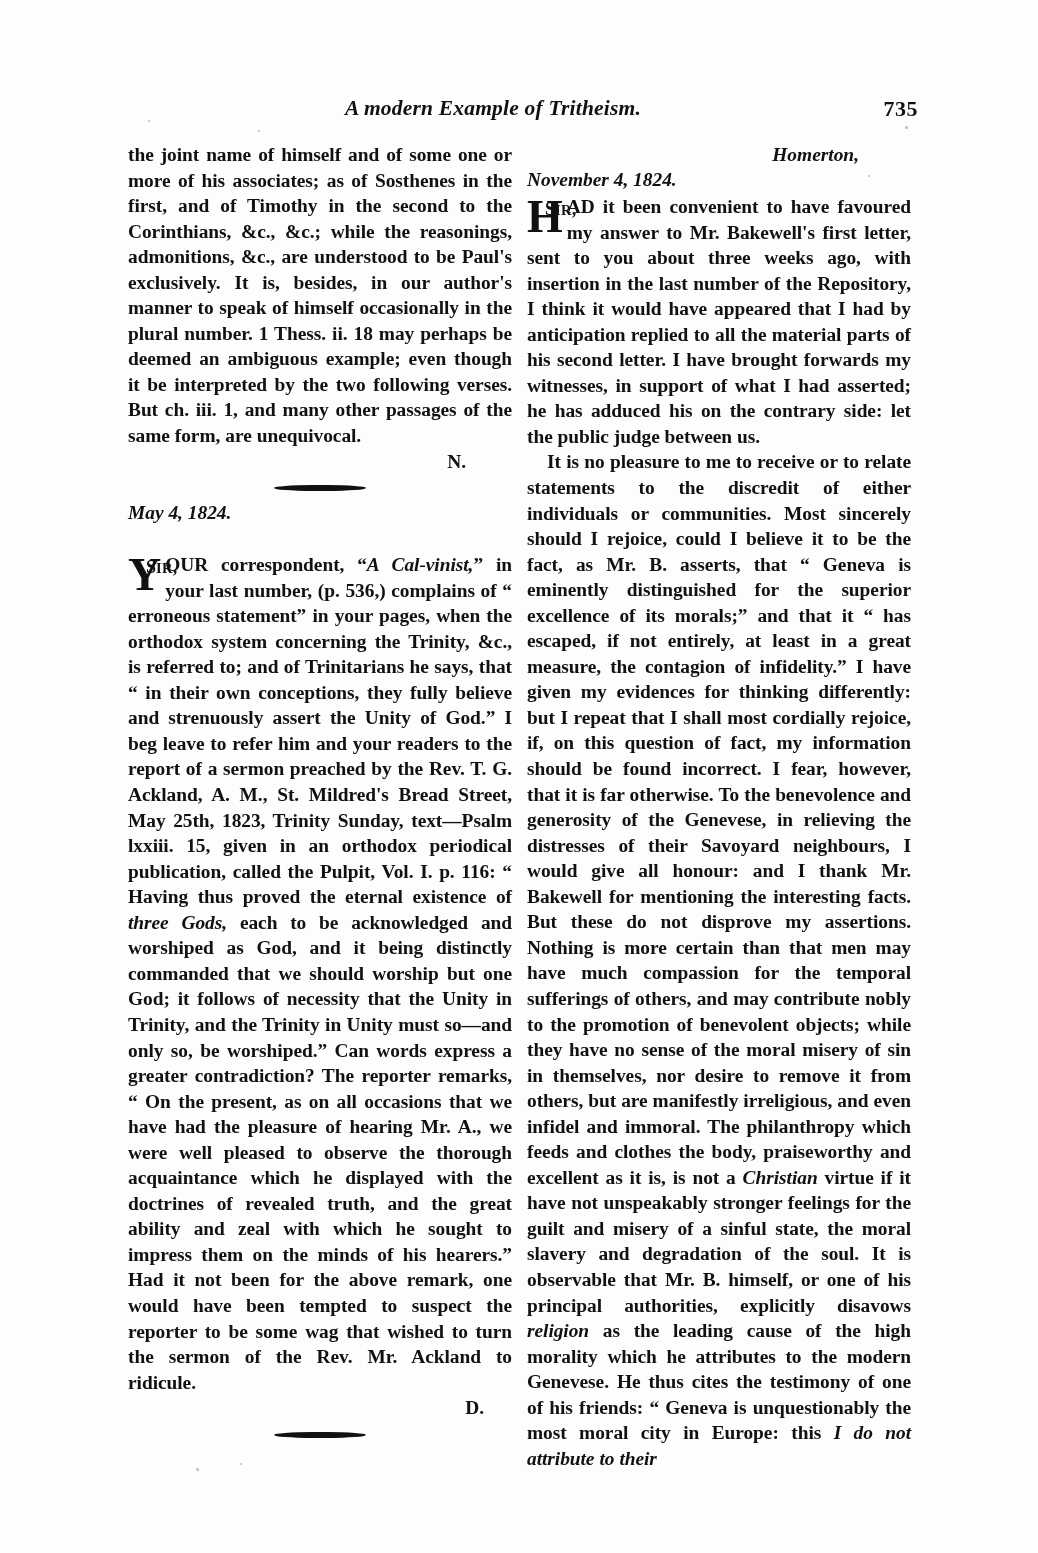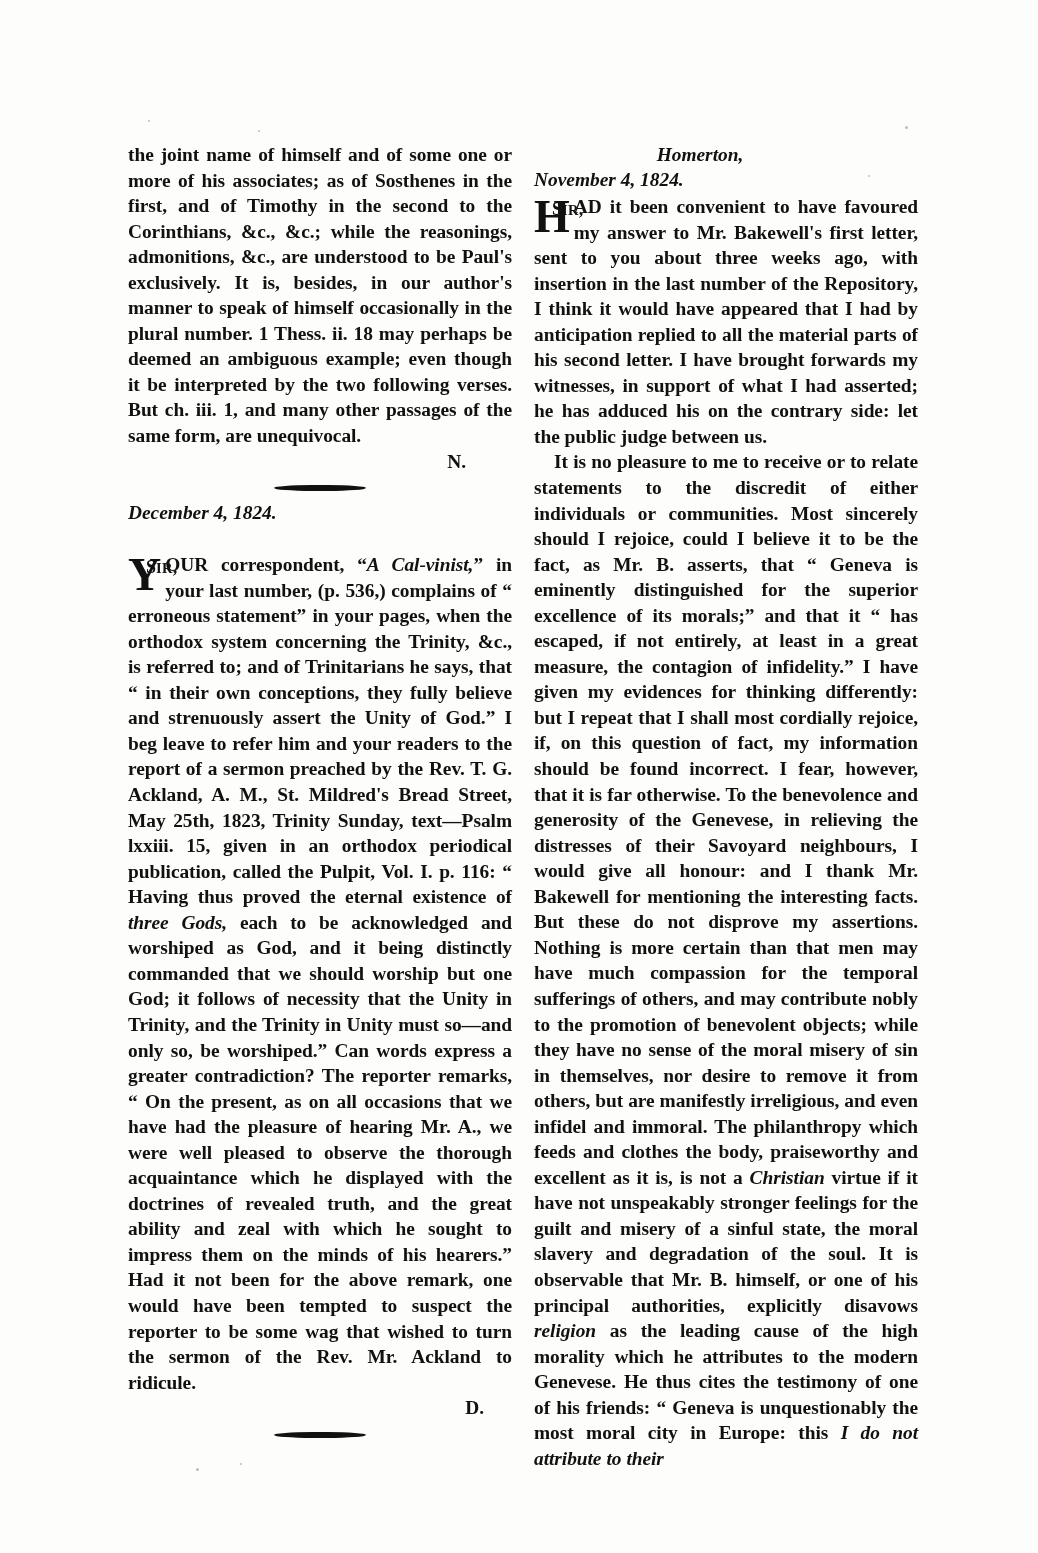--- a/index.html
+++ b/index.html
@@ -50,21 +50,21 @@
   }
 
   
   .columns {
     position: absolute;
     top: 142px;
     left: 128px;
     width: 790px;
     height: 1340px;
     display: flex;
-    gap: 22px;
+    gap: 15px;
   }
   .col {
     width: 384px;
     position: relative;
   }
 
   p.tx {
     margin: 0;
     font-size: 19.4px;
     line-height: 25.55px;
@@ -113,21 +113,21 @@
   
   .dateline {
     font-size: 19.4px;
     line-height: 25.4px;
     font-weight: 700;
     position: relative;
     height: 52px;
   }
   .dateline .place {
     display: block;
-    text-align: center;
+    text-align: right;
     font-style: italic;
     padding-right: 52px;
   }
   .dateline .date {
     display: block;
     font-style: italic;
     padding-right: 10px;
   }
   .salute {
     position: absolute;
@@ -166,33 +166,37 @@
     background: #2a2a2a;
     opacity: .30;
     border-radius: 50%;
   }
 </style>
 </head>
 <body>
 
 <div id="page">
 
+  <div class="running-head">
+    <div class="rh-title">A modern Example of Tritheism.</div>
+    <div class="rh-folio">735</div>
+  </div>
 
   <div class="columns">
 
     <div class="col">
 
       <p class="tx">the joint name of himself and of some one or more of his associates; as of Sosthenes in the first, and of Timothy in the second to the Corinthians, &amp;c., &amp;c.; while the reasonings, admonitions, &amp;c., are understood to be Paul's exclusively. It is, besides, in our author's manner to speak of himself occasionally in the plural number. 1 Thess. ii. 18 may perhaps be deemed an ambiguous example; even though it be interpreted by the two following verses. But ch. iii. 1, and many other passages of the same form, are unequivocal.</p>
 
       <p class="signature">N.</p>
 
       <div class="rule"></div>
 
       <div class="dateline">
-        <span class="date">December 4, 1824.</span>
+        <span class="date">May 4, 1824.</span>
         <span class="salute">S<span class="sc-small">IR</span>,</span>
       </div>
 
       <div class="dropcap-para">
         <span class="dropcap">Y</span><span>OUR</span><span> correspondent, “</span><i>A Cal-</i><i>vinist,</i><span>” in your last number, (p. 536,) complains of “ erroneous statement” in your pages, when the orthodox system concerning the Trinity, &amp;c., is referred to; and of Trinitarians he says, that “ in their own conceptions, they fully believe and strenuously assert the Unity of God.” I beg leave to refer him and your readers to the report of a sermon preached by the Rev. T. G. Ackland, A. M., St. Mildred's Bread Street, May 25th, 1823, Trinity Sunday, text—Psalm lxxiii. 15, given in an orthodox periodical publication, called the Pulpit, Vol. I. p. 116: “ Having thus proved the eternal existence of </span><i>three Gods,</i><span> each to be acknowledged and worshiped as God, and it being distinctly commanded that we should worship but one God; it follows of necessity that the Unity in Trinity, and the Trinity in Unity must so—and only so, be worshiped.” Can words express a greater contradiction? The reporter remarks, “ On the present, as on all occasions that we have had the pleasure of hearing Mr. A., we were well pleased to observe the thorough acquaintance which he displayed with the doctrines of revealed truth, and the great ability and zeal with which he sought to impress them on the minds of his hearers.” Had it not been for the above remark, one would have been tempted to suspect the reporter to be some wag that wished to turn the sermon of the Rev. Mr. Ackland to ridicule.</span>
       </div>
 
       <p class="signature sig-d">D.</p>
 
       <div class="rule rule-tight"></div>

